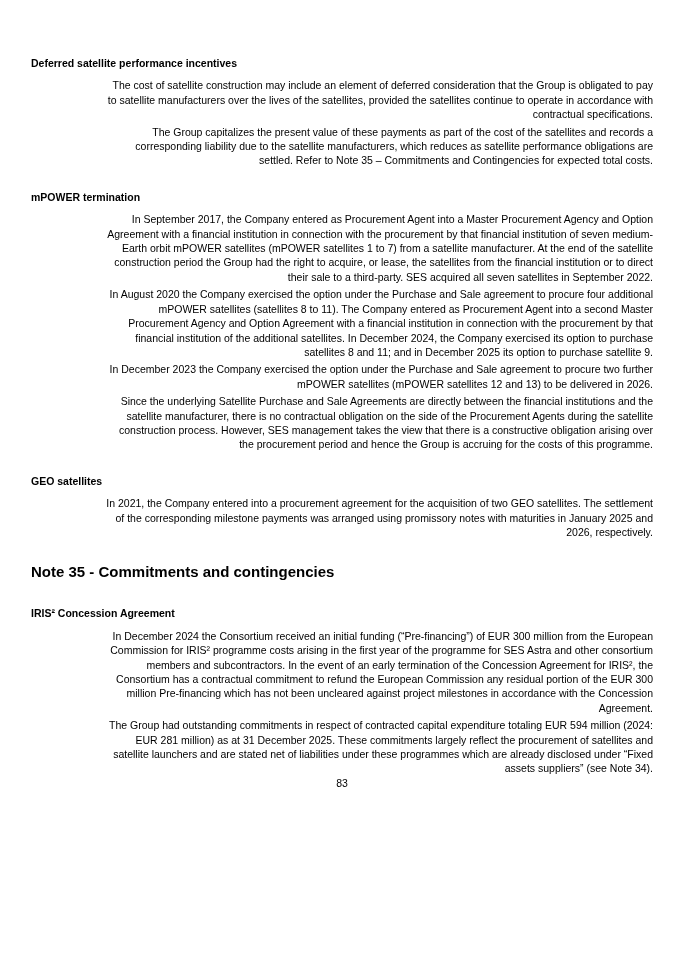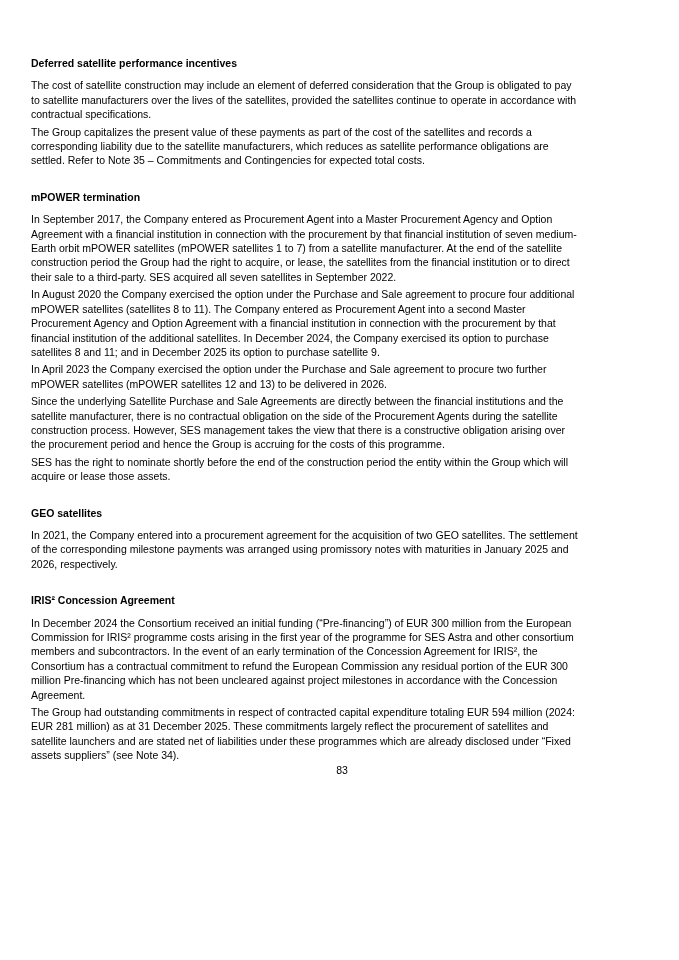--- a/index.html
+++ b/index.html
@@ -13,20 +13,21 @@
     overflow: hidden;
     font-family: "Liberation Sans", "DejaVu Sans", sans-serif;
     font-size: 10.5px;
     line-height: 14.4px;
     color: #000000;
     -webkit-font-smoothing: antialiased;
   }
   .para {
     margin: 3px 0 0 0;
     white-space: pre-line;
+    text-align: right;
   }
   .sec-heading {
     font-size: 10.5px;
     font-weight: bold;
     line-height: 14.4px;
     margin: 22px 0 8px 0;
   }
   .sec-heading.first { margin-top: 21px; }
   .note-heading {
     font-size: 15px;
@@ -55,34 +56,33 @@
   <p class="para">In September 2017, the Company entered as Procurement Agent into a Master Procurement Agency and Option
 Agreement with a financial institution in connection with the procurement by that financial institution of seven medium-
 Earth orbit mPOWER satellites (mPOWER satellites 1 to 7) from a satellite manufacturer. At the end of the satellite
 construction period the Group had the right to acquire, or lease, the satellites from the financial institution or to direct
 their sale to a third-party. SES acquired all seven satellites in September 2022.</p>
   <p class="para">In August 2020 the Company exercised the option under the Purchase and Sale agreement to procure four additional
 mPOWER satellites (satellites 8 to 11). The Company entered as Procurement Agent into a second Master
 Procurement Agency and Option Agreement with a financial institution in connection with the procurement by that
 financial institution of the additional satellites. In December 2024, the Company exercised its option to purchase
 satellites 8 and 11; and in December 2025 its option to purchase satellite 9.</p>
-  <p class="para">In April 2023 the Company exercised the option under the Purchase and Sale agreement to procure two further
+  <p class="para">In December 2023 the Company exercised the option under the Purchase and Sale agreement to procure two further
 mPOWER satellites (mPOWER satellites 12 and 13) to be delivered in 2026.</p>
   <p class="para">Since the underlying Satellite Purchase and Sale Agreements are directly between the financial institutions and the
 satellite manufacturer, there is no contractual obligation on the side of the Procurement Agents during the satellite
 construction process. However, SES management takes the view that there is a constructive obligation arising over
 the procurement period and hence the Group is accruing for the costs of this programme.</p>
-  <p class="para">SES has the right to nominate shortly before the end of the construction period the entity within the Group which will
-acquire or lease those assets.</p>
 
   <div class="sec-heading">GEO satellites</div>
   <p class="para">In 2021, the Company entered into a procurement agreement for the acquisition of two GEO satellites. The settlement
 of the corresponding milestone payments was arranged using promissory notes with maturities in January 2025 and
 2026, respectively.</p>
 
+  <div class="note-heading">Note 35 - Commitments and contingencies</div>
 
   <div class="sec-heading">IRIS² Concession Agreement</div>
   <p class="para">In December 2024 the Consortium received an initial funding (“Pre-financing”) of EUR 300 million from the European
 Commission for IRIS² programme costs arising in the first year of the programme for SES Astra and other consortium
 members and subcontractors. In the event of an early termination of the Concession Agreement for IRIS², the
 Consortium has a contractual commitment to refund the European Commission any residual portion of the EUR 300
 million Pre-financing which has not been uncleared against project milestones in accordance with the Concession
 Agreement.</p>
 
   <p class="para">The Group had outstanding commitments in respect of contracted capital expenditure totaling EUR 594 million (2024:

